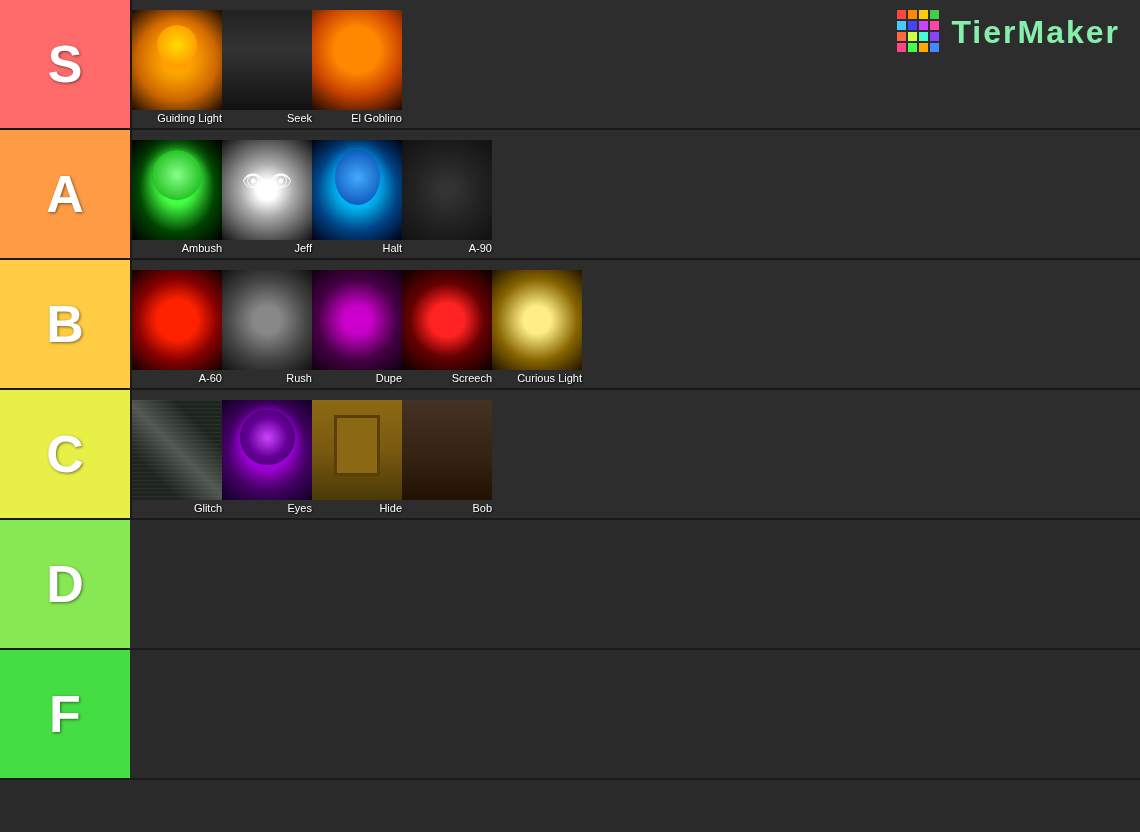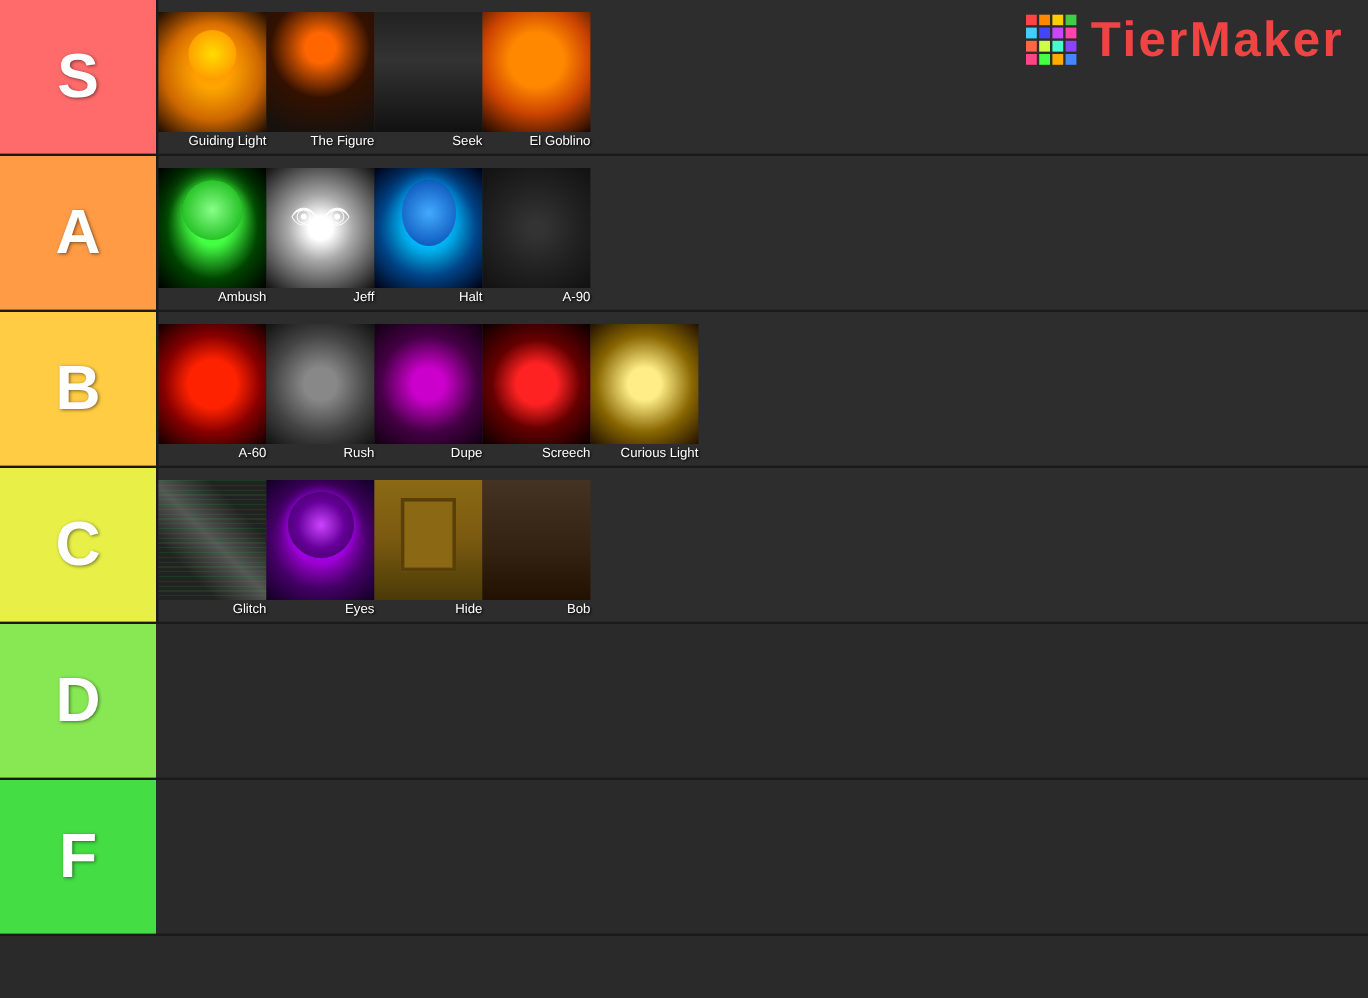--- a/index.html
+++ b/index.html
@@ -14,23 +14,23 @@
     .tiermaker-header {
       position: absolute;
       top: 10px;
       right: 20px;
       display: flex;
       align-items: center;
       gap: 10px;
     }
 
     .tiermaker-title {
-      font-size: 41px;
+      font-size: 32px;
       font-weight: bold;
-      color: #ef4444;
+      color: #86efac;
       letter-spacing: 2px;
       font-family: Arial Black, sans-serif;
     }
 
     .tier-table {
       width: 1140px;
       margin-top: 0;
     }
 
     .tier-row {
@@ -297,24 +297,20 @@
 
 <div id="tier-table" class="tier-table">
     <div class="tier-row">
       <div class="tier-label tier-s" style="background: rgb(255, 107, 107);">S</div>
       <div class="tier-items">
         <div class="tier-item">
           <div class="tier-item-img img-guiding-light"></div>
           <div class="tier-item-label">Guiding Light</div>
         </div>
         <div class="tier-item">
-          <div class="tier-item-img img-the-figure"></div>
-          <div class="tier-item-label">The Figure</div>
-        </div>
-        <div class="tier-item">
           <div class="tier-item-img img-seek"></div>
           <div class="tier-item-label">Seek</div>
         </div>
         <div class="tier-item">
           <div class="tier-item-img img-el-goblino"></div>
           <div class="tier-item-label">El Goblino</div>
         </div>
       </div>
     </div>
     <div class="tier-row">

